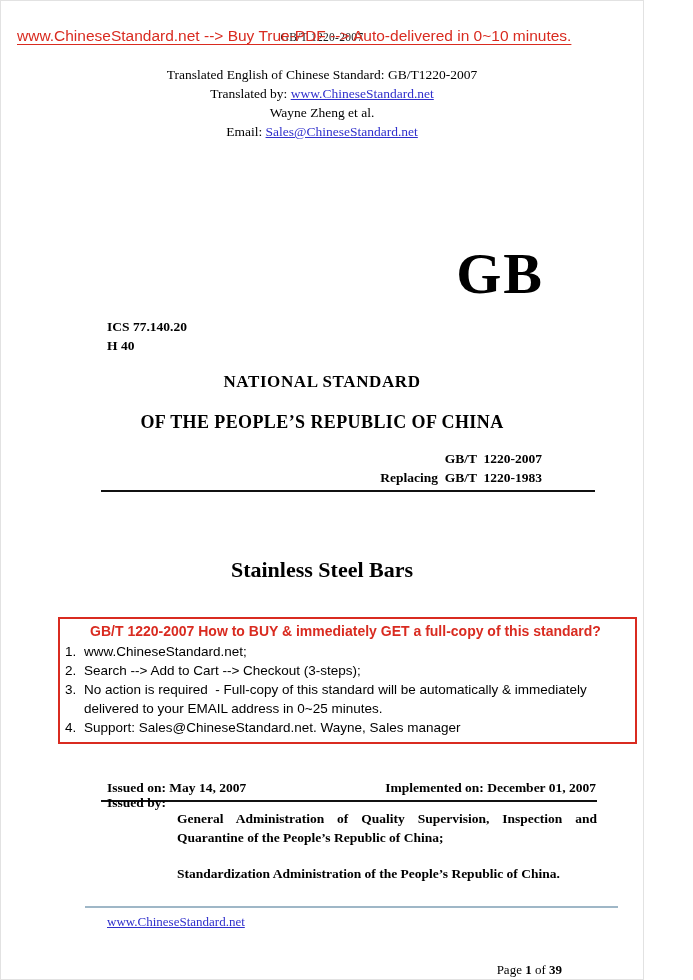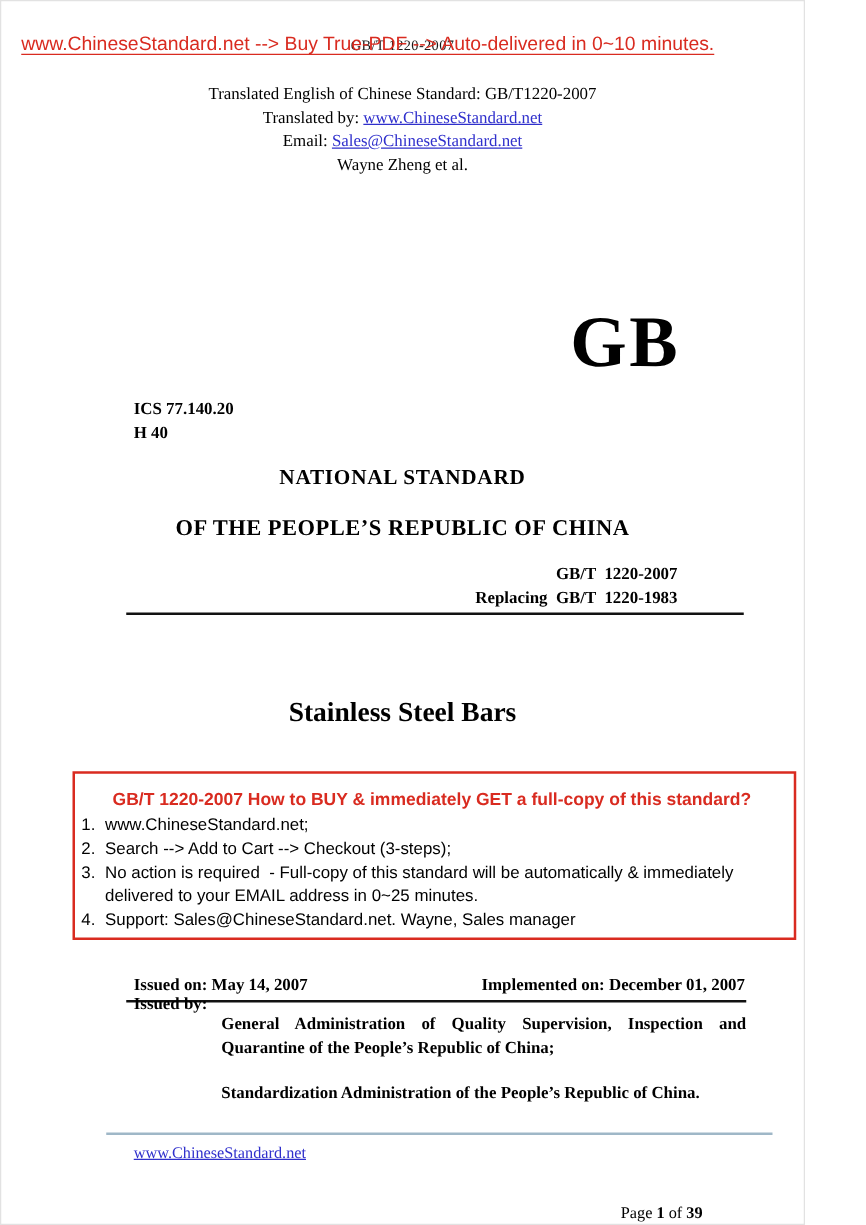--- a/index.html
+++ b/index.html
@@ -84,21 +84,21 @@
   
   .buy-box {
     position: absolute; top: 616px; left: 57px; width: 579px;
     border: 2px solid #d92b20;
     background: #fff;
     padding: 3px 6px 5px 2px;
     font-family: "Liberation Sans", sans-serif;
   }
   .buy-box-title {
     text-align: center; color: #d92b20; font-weight: 700;
-    font-size: 14px; line-height: 18px; margin-bottom: 2px; margin-top: 8px;
+    font-size: 14px; line-height: 18px; margin-bottom: 2px;
   }
   .buy-item { display: flex; font-size: 13.5px; line-height: 19px; color: #000; }
   .buy-item .num { width: 22px; flex: none; padding-left: 3px; }
   .buy-item .txt { flex: 1; }
 
   
   .issued-row {
     position: absolute; top: 779px; left: 106px; width: 489px;
     display: flex; justify-content: space-between;
     font-size: 13.5px; font-weight: 700; color: #000;
@@ -137,22 +137,22 @@
 <body>
 
 <div class="page">
 
   <div class="doc-header-black serif">GB/T 1220-2007</div>
   <div class="banner-red">www.ChineseStandard.net --&gt; Buy True-PDF --&gt; Auto-delivered in 0~10 minutes.</div>
 
   <div class="trans-block">
     <div>Translated English of Chinese Standard: GB/T1220-2007</div>
     <div><span>Translated by: </span><a class="link">www.ChineseStandard.net</a></div>
+    <div>Wayne Zheng et al.</div>
     <div><span>Email: </span><a class="link">Sales@ChineseStandard.net</a></div>
-    <div>Wayne Zheng et al.</div>
   </div>
 
   <div class="gb-logo">GB</div>
 
   <div class="ics-block">
     <div>ICS 77.140.20</div>
     <div>H 40</div>
   </div>
 
   <div class="heading-1">NATIONAL STANDARD</div>

